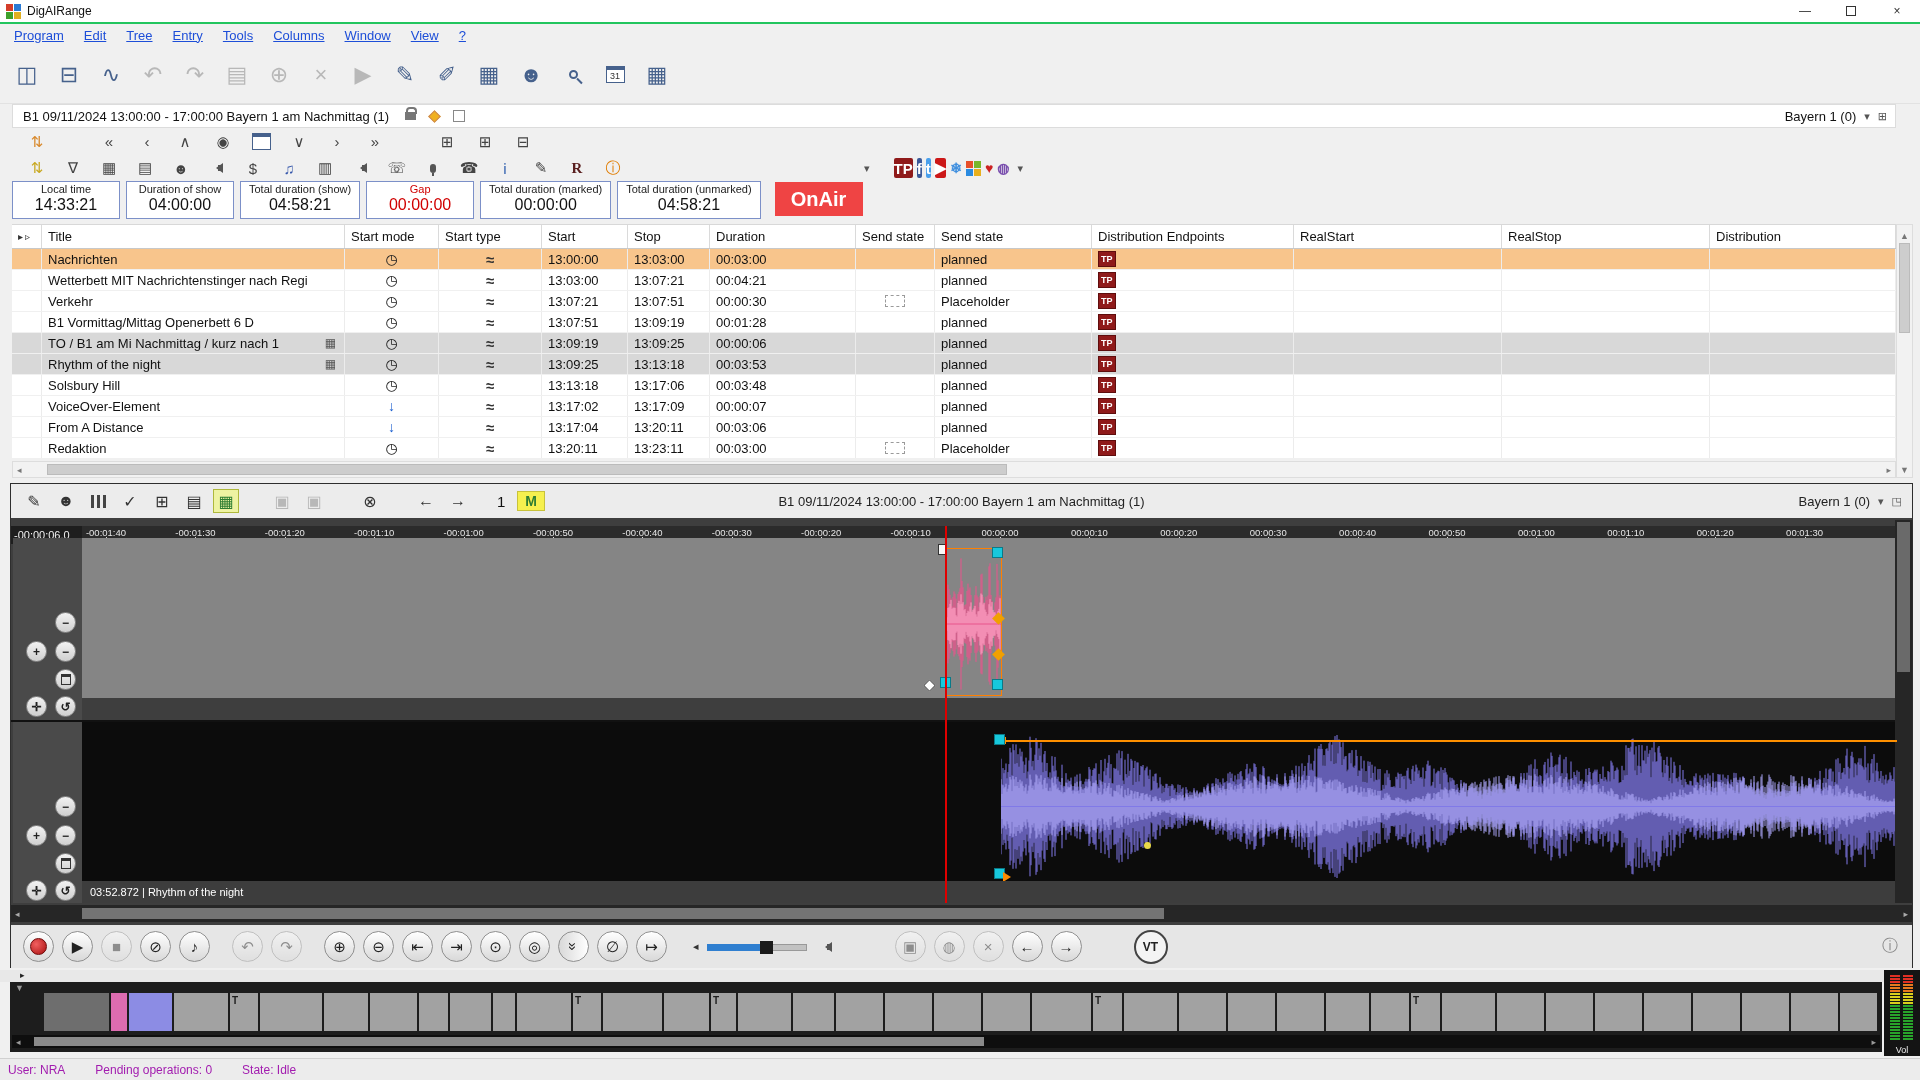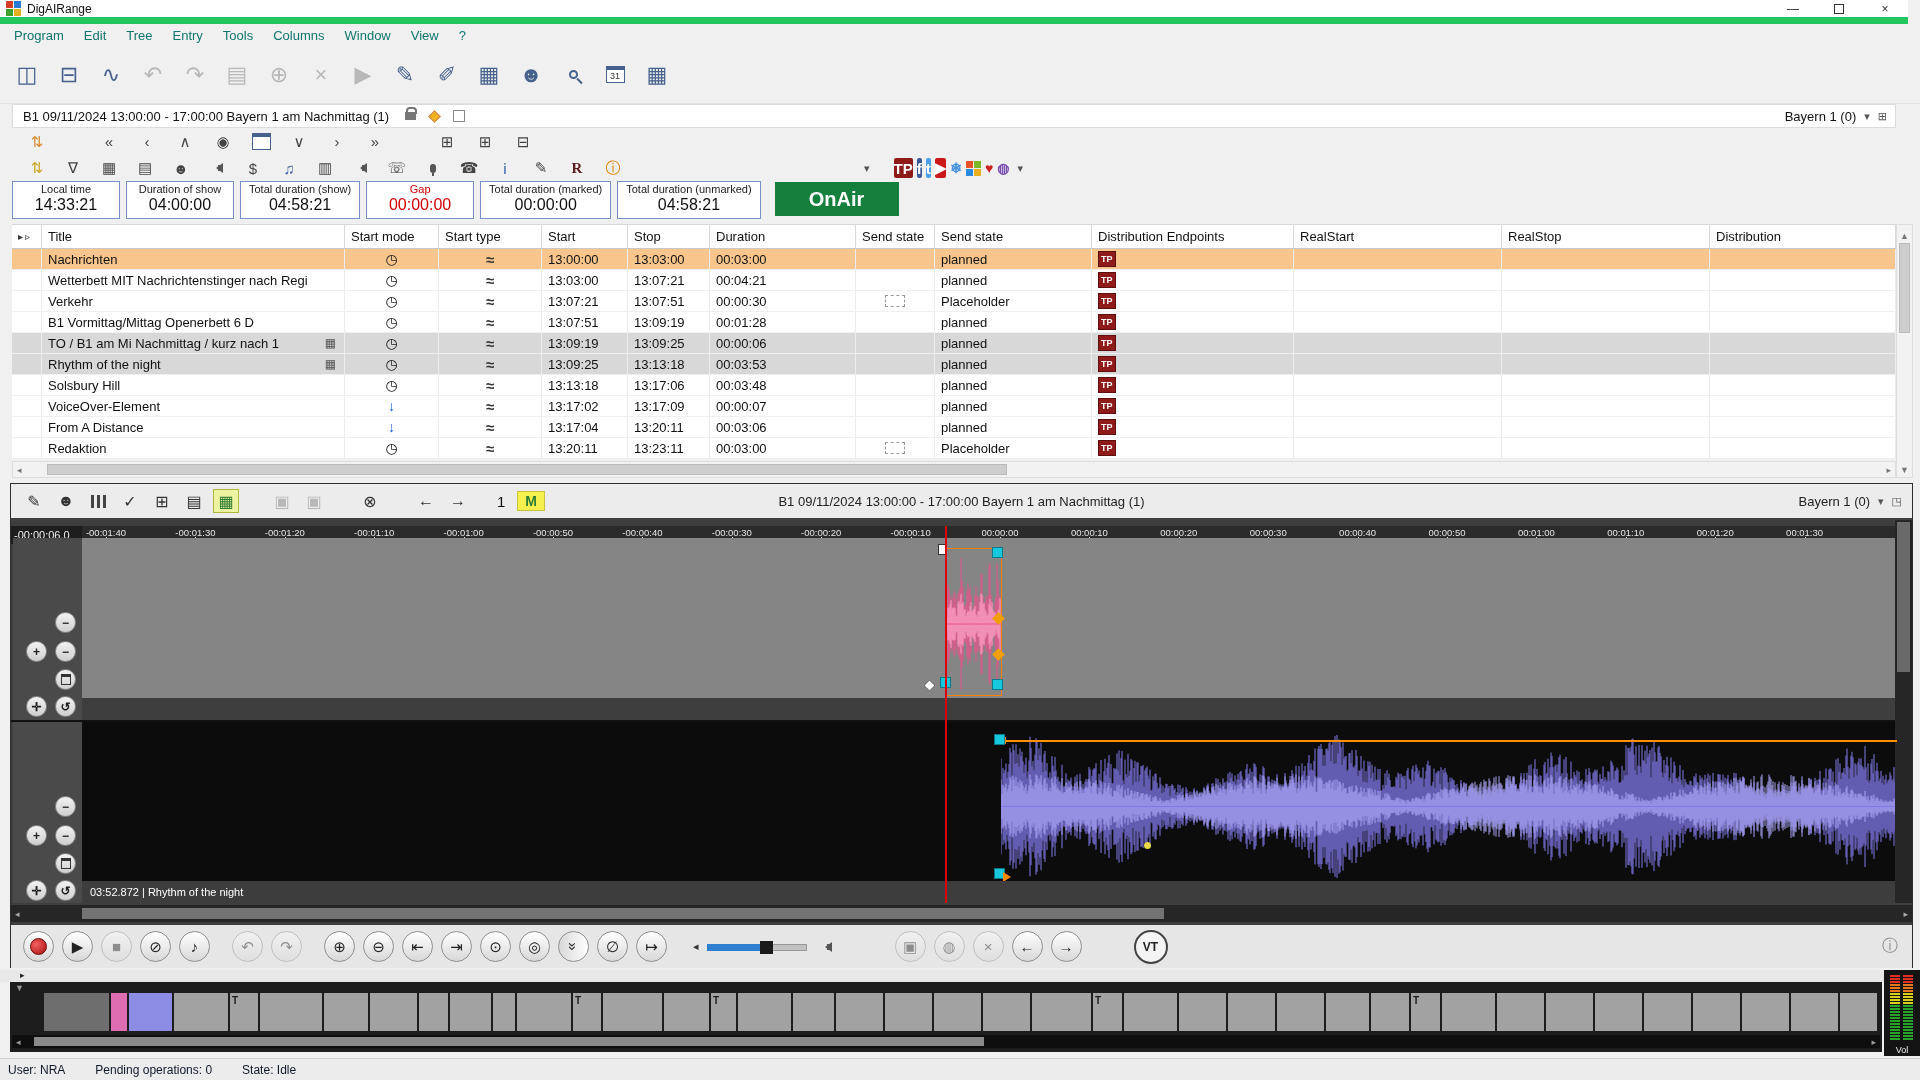--- a/index.html
+++ b/index.html
@@ -2,31 +2,31 @@
 <html><head>
 <meta charset="utf-8">
 <style>
 *{margin:0;padding:0;box-sizing:border-box;font-family:"Liberation Sans",sans-serif;}
 html,body{width:1920px;height:1080px;overflow:hidden;background:#f0f0f0;}
 #app{position:absolute;inset:0;}
 i{font-style:normal;}
 .row-flex{display:inline-flex;align-items:center;}
 
 
-.titlebar{position:absolute;left:0;top:0;right:12px;height:24px;background:#fff;display:flex;align-items:center;padding-left:6px;font-size:12px;color:#111;border-bottom:7px solid #22c55e;}
+.titlebar{position:absolute;left:0;top:0;right:0;height:24px;background:#fff;display:flex;align-items:center;padding-left:6px;font-size:12px;color:#111;border-bottom:2px solid #22c55e;}
 .app-icon{width:15px;height:15px;margin-right:6px;display:grid;grid-template-columns:7px 7px;gap:1px;}
 .app-icon i{width:7px;height:7px;}
 .app-icon i:nth-child(1){background:#d43d2a;}.app-icon i:nth-child(2){background:#2a7ad4;}
 .app-icon i:nth-child(3){background:#3da02a;}.app-icon i:nth-child(4){background:#e0b020;}
 .win-controls{margin-left:auto;display:flex;height:24px;}
 .win-btn{width:46px;height:24px;display:flex;align-items:center;justify-content:center;font-size:12px;color:#333;}
 .maxbox{width:10px;height:10px;border:1px solid #333;display:inline-block;}
 
 
-.menubar{position:absolute;top:24px;left:0;right:0;height:22px;background:#f0f0f0;display:flex;align-items:center;font-size:13px;color:#0f766e;padding-left:4px;}
+.menubar{position:absolute;top:24px;left:0;right:0;height:22px;background:#f0f0f0;display:flex;align-items:center;font-size:13px;color:#1d4ed8;padding-left:4px;text-decoration:underline;}
 .menu-item{padding:2px 10px;}
 
 
 .main-toolbar{position:absolute;top:46px;left:0;right:0;height:58px;background:#f0f0f0;border-bottom:1px solid #e2e2e2;display:flex;align-items:center;padding-left:12px;}
 .mt-icon{width:30px;height:32px;display:inline-flex;align-items:center;justify-content:center;font-size:22px;color:#46618c;margin-right:12px;}
 .mt-icon.disabled{color:#b8b8b8;}
 
 
 .icn-cal{width:19px;height:17px;border:1px solid #46618c;border-top:4px solid #46618c;font-size:9px;color:#333;display:inline-flex;align-items:center;justify-content:center;background:#fff;}
 .shape-search{width:9px;height:9px;border:2px solid #46618c;border-radius:50%;position:relative;display:inline-block;}
@@ -65,21 +65,21 @@
 .dd-gap{margin-left:226px;}
 #pl-endpoints{margin-left:24px;gap:4px;}
 #pl-endpoints .p2-icon{margin-right:0;width:auto;}
 
 
 .info-row{position:absolute;top:181px;left:12px;height:40px;display:flex;align-items:flex-start;}
 .info-box{min-width:108px;height:38px;border:1px solid #7c90c8;background:#fff;text-align:center;padding:1px 8px 0 8px;margin-right:6px;flex:none;}
 .info-label{font-size:11px;color:#222;white-space:nowrap;}
 .info-value{font-size:16px;color:#111;margin-top:1px;}
 .info-box.accent .info-label,.info-box.accent .info-value{color:#d00000;}
-.onair{margin-left:8px;width:124px;height:34px;margin-top:1px;background:#15803d;color:#fff;font-size:20px;font-weight:bold;display:flex;align-items:center;justify-content:center;flex:none;}
+.onair{margin-left:8px;width:88px;height:34px;margin-top:1px;background:#ef4444;color:#fff;font-size:20px;font-weight:bold;display:flex;align-items:center;justify-content:center;flex:none;}
 
 
 .table{position:absolute;top:224px;left:12px;width:1884px;background:#fff;}
 .thead,.tr{display:grid;grid-template-columns:30px 303px 94px 103px 86px 82px 146px 79px 157px 202px 208px 208px 186px;}
 .thead{height:25px;border-top:1px solid #d8d8d8;border-bottom:1px solid #c8c8c8;background:#fff;}
 .th{font-size:13px;color:#111;padding:4px 6px 0 6px;border-right:1px solid #dadada;white-space:nowrap;overflow:hidden;}
 .th-first{display:flex;align-items:center;gap:2px;padding-top:0;}
 .hdr-tri{font-size:10px;color:#333;}
 .tr{height:21px;border-bottom:1px solid #f0f0f0;background:#fff;}
 .tr.loaded{background:#d8d8d8;}
@@ -191,21 +191,21 @@
 .m-col{position:absolute;top:5px;left:6px;width:10px;}
 .m-col.right{left:19px;}
 .m-col i{display:block;width:10px;height:2px;margin-bottom:1px;}
 .m-col i.r{background:#e03024;}
 .m-col i.o{background:#e6791e;}
 .m-col i.y{background:#d8cf1d;}
 .m-col i.g{background:#28a32a;}
 .m-label{position:absolute;bottom:1px;left:0;right:0;text-align:center;font-size:9px;color:#eee;}
 
 
-.statusbar{position:absolute;top:1058px;left:0;right:0;height:22px;background:#ececec;border-top:1px solid #d0d0d0;display:flex;align-items:center;font-size:12px;color:#0f172a;padding-left:8px;gap:30px;}
+.statusbar{position:absolute;top:1058px;left:0;right:0;height:22px;background:#ececec;border-top:1px solid #d0d0d0;display:flex;align-items:center;font-size:12px;color:#a21caf;padding-left:8px;gap:30px;}
 </style>
 </head>
 <body>
 
 <div id="app">
 
   <div class="titlebar">
     <span class="app-icon">
         <i></i>
         <i></i>

